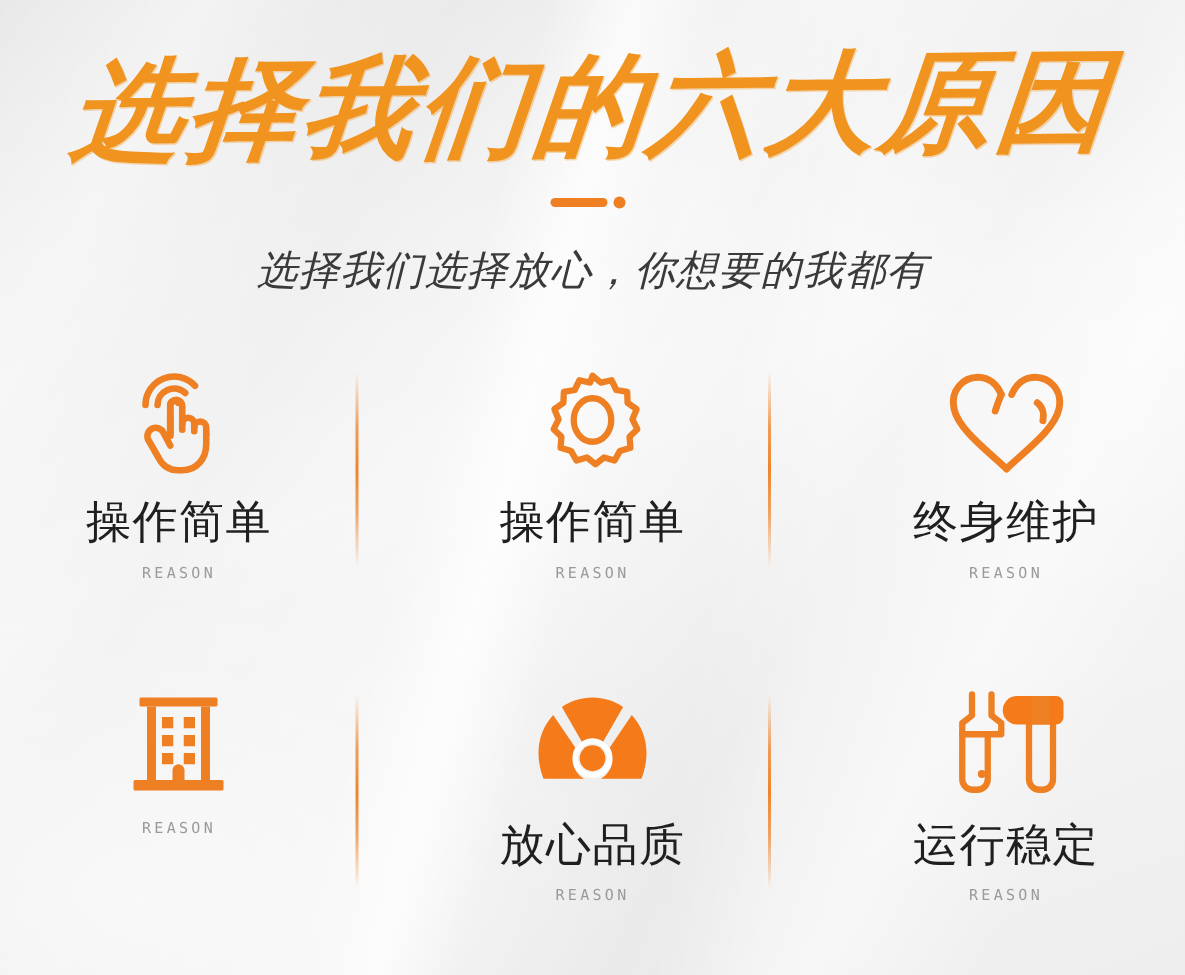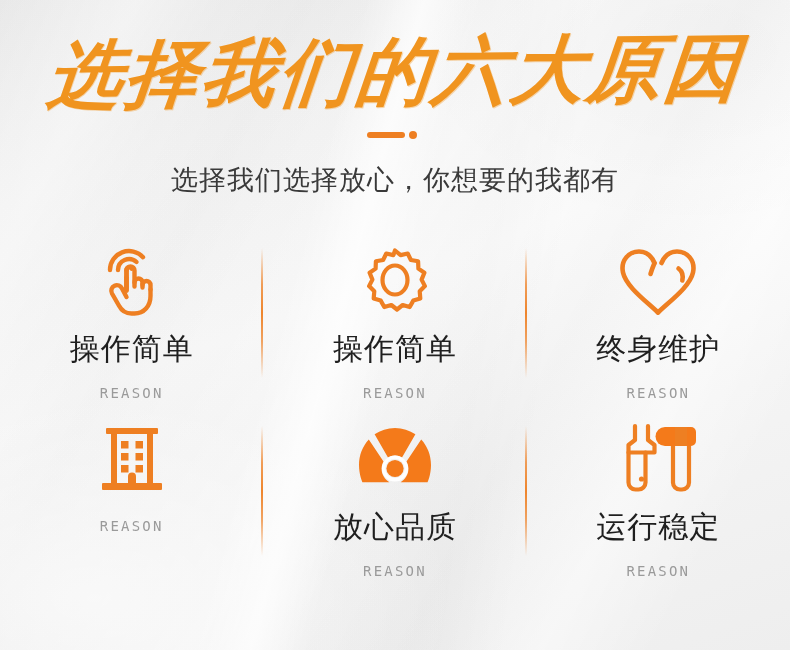--- a/index.html
+++ b/index.html
@@ -92,31 +92,33 @@
     background: #ee7f22;
   }
 
   .subtitle {
     margin: 22px 0 0 0;
     color: #3a3a3a;
     font-size: 27px;
     font-weight: 400;
     letter-spacing: 1px;
     white-space: nowrap;
+    font-style: italic;
   }
 
   
   .grid {
     position: relative;
     margin-top: 36px;
     display: grid;
     grid-template-columns: repeat(3, 1fr);
     grid-template-rows: repeat(2, 178px);
     column-gap: 0;
     row-gap: 0;
+    gap: 37px;
   }
 
   .cell {
     position: relative;
     display: flex;
     flex-direction: column;
     align-items: center;
     justify-content: flex-start;
     padding-top: 10px;
   }
@@ -147,22 +149,22 @@
 
   .label {
     margin-top: 12px;
     font-size: 30px;
     color: #1f1f1f;
     letter-spacing: 1px;
     line-height: 1.1;
     white-space: nowrap;
   }
   .reason {
-    margin-top: 20px;
-    font-size: 14px;
+    margin-top: 12px;
+    font-size: 10px;
     color: #9a9a9a;
     letter-spacing: 2.2px;
     font-family: "DejaVu Sans Mono", "Liberation Mono", monospace;
   }
 </style>
 </head>
 <body>
 
 <div class="page">
   <div class="sheen"></div>

